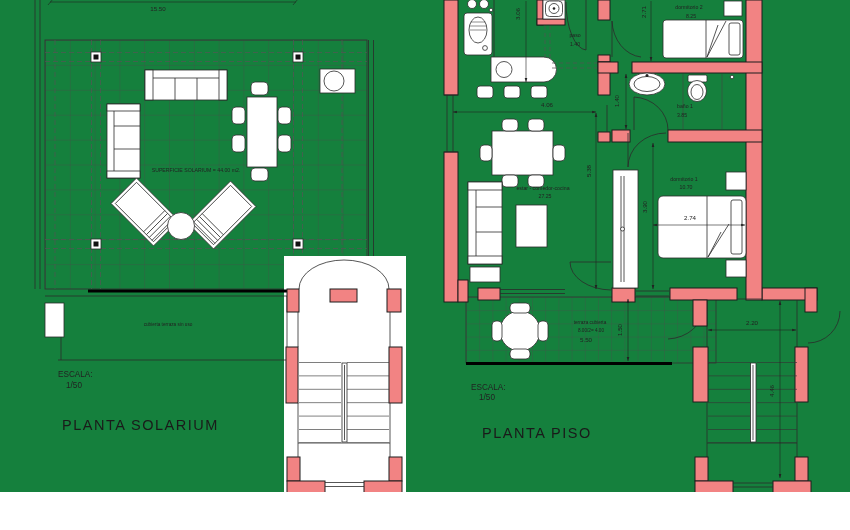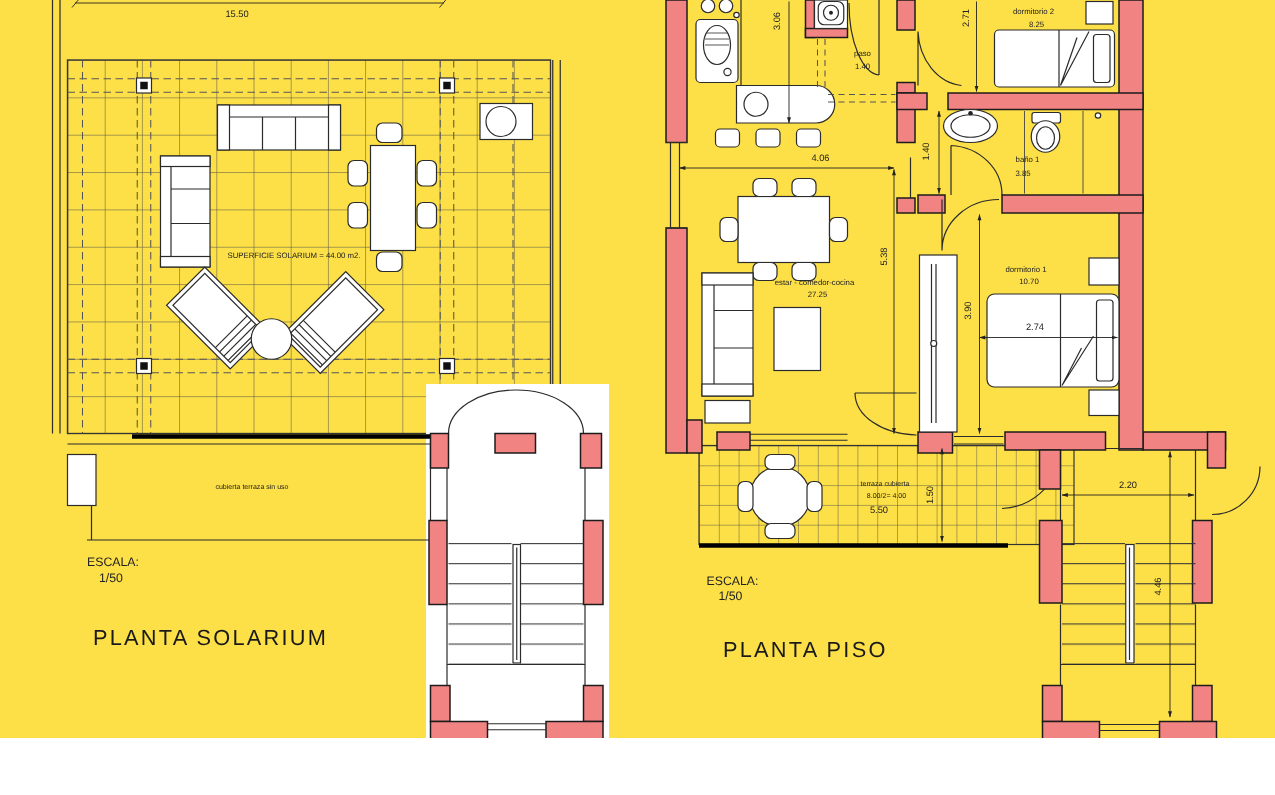--- a/index.html
+++ b/index.html
@@ -1,16 +1,16 @@
 <!DOCTYPE html>
 <html><head>
 <meta charset="utf-8">
 <style>
   html,body{margin:0;padding:0;background:#fff;}
-  .canvas{position:relative;width:850px;height:492px;background:#fde047;overflow:hidden;}
+  .canvas{position:relative;width:850px;height:492px;background:#15803d;overflow:hidden;}
   svg{position:absolute;left:0;top:0;}
   svg text{font-family:"Liberation Sans", sans-serif;fill:#222;}
   .wall{fill:#f28383;stroke:#1c1c1c;stroke-width:1;}
   .ln{stroke:#2b2b2b;fill:none;stroke-width:0.8;}
   .thin{stroke:#444;fill:none;stroke-width:0.6;}
   .fn{stroke:#2b2b2b;fill:#ffffff;stroke-width:0.8;}
   .dash{stroke:#555;stroke-width:0.7;stroke-dasharray:5 3;fill:none;}
   .dash2{stroke:#555;stroke-width:0.7;stroke-dasharray:4 3;fill:none;}
   .dim{stroke:#222;stroke-width:0.6;fill:none;}
   .thick{stroke:#000;stroke-width:3;fill:none;}

